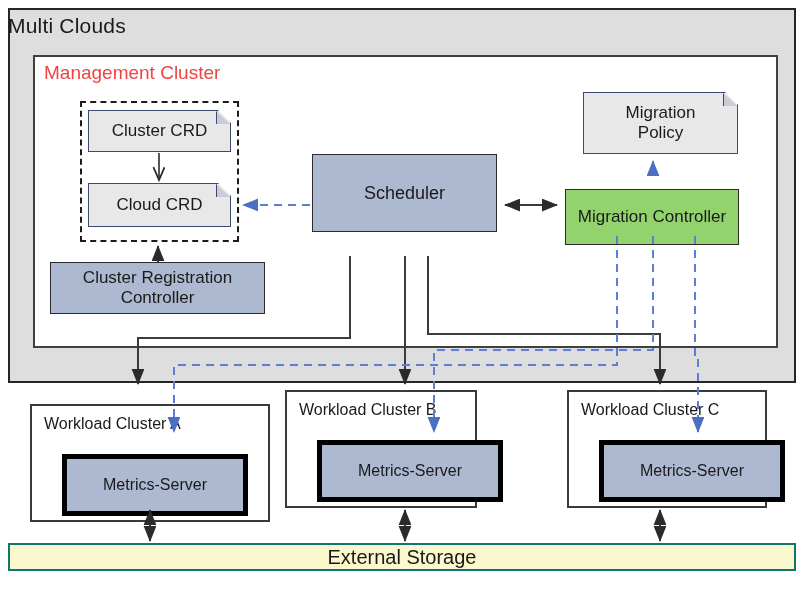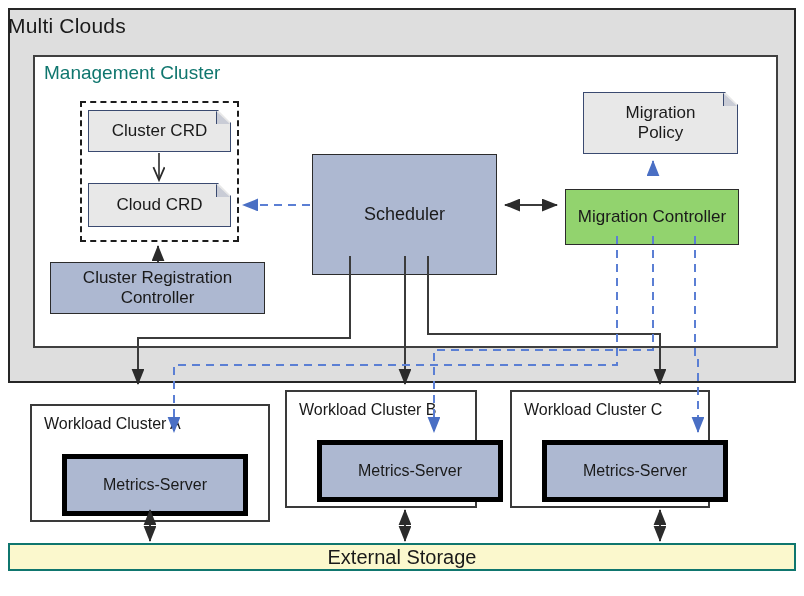--- a/index.html
+++ b/index.html
@@ -38,21 +38,21 @@
   
   #management-cluster {
     left: 33px; top: 55px;
     width: 745px; height: 293px;
     background: #ffffff;
     border: 2px solid #404040;
   }
   #management-cluster-title {
     left: 44px; top: 62px;
     font-size: 19px;
-    color: #0f766e;
+    color: #ef4444;
   }
 
   
   #crd-group {
     left: 80px; top: 101px;
     width: 159px; height: 141px;
     border: 2px dashed #1c1c1c;
     background: transparent;
   }
 
@@ -107,21 +107,21 @@
   .box.green { background: #92d36e; }
 
   #cluster-registration-controller {
     left: 50px; top: 262px;
     width: 215px; height: 52px;
     font-size: 17px;
     line-height: 1.2;
   }
   #scheduler {
     left: 312px; top: 154px;
-    width: 185px; height: 121px;
+    width: 185px; height: 78px;
     font-size: 18px;
   }
   #migration-controller {
     left: 565px; top: 189px;
     width: 174px; height: 56px;
     font-size: 17px;
     line-height: 1.2;
   }
 
   
@@ -130,21 +130,21 @@
     border: 2px solid #3a3a3a;
   }
   .workload-cluster-title {
     position: absolute;
     left: 12px; top: 9px;
     font-size: 16px;
     color: #1a1a1a;
   }
   #workload-cluster-a { left: 30px; top: 404px; width: 240px; height: 118px; }
   #workload-cluster-b { left: 285px; top: 390px; width: 192px; height: 118px; }
-  #workload-cluster-c { left: 510px; top: 390px; width: 200px; height: 118px; }
+  #workload-cluster-c { left: 567px; top: 390px; width: 200px; height: 118px; }
 
   .metrics-server {
     position: absolute;
     left: 30px; top: 48px;
     width: 176px; height: 52px;
     background: #adb8d1;
     border: 5px solid #000000;
     display: flex;
     align-items: center;
     justify-content: center;

